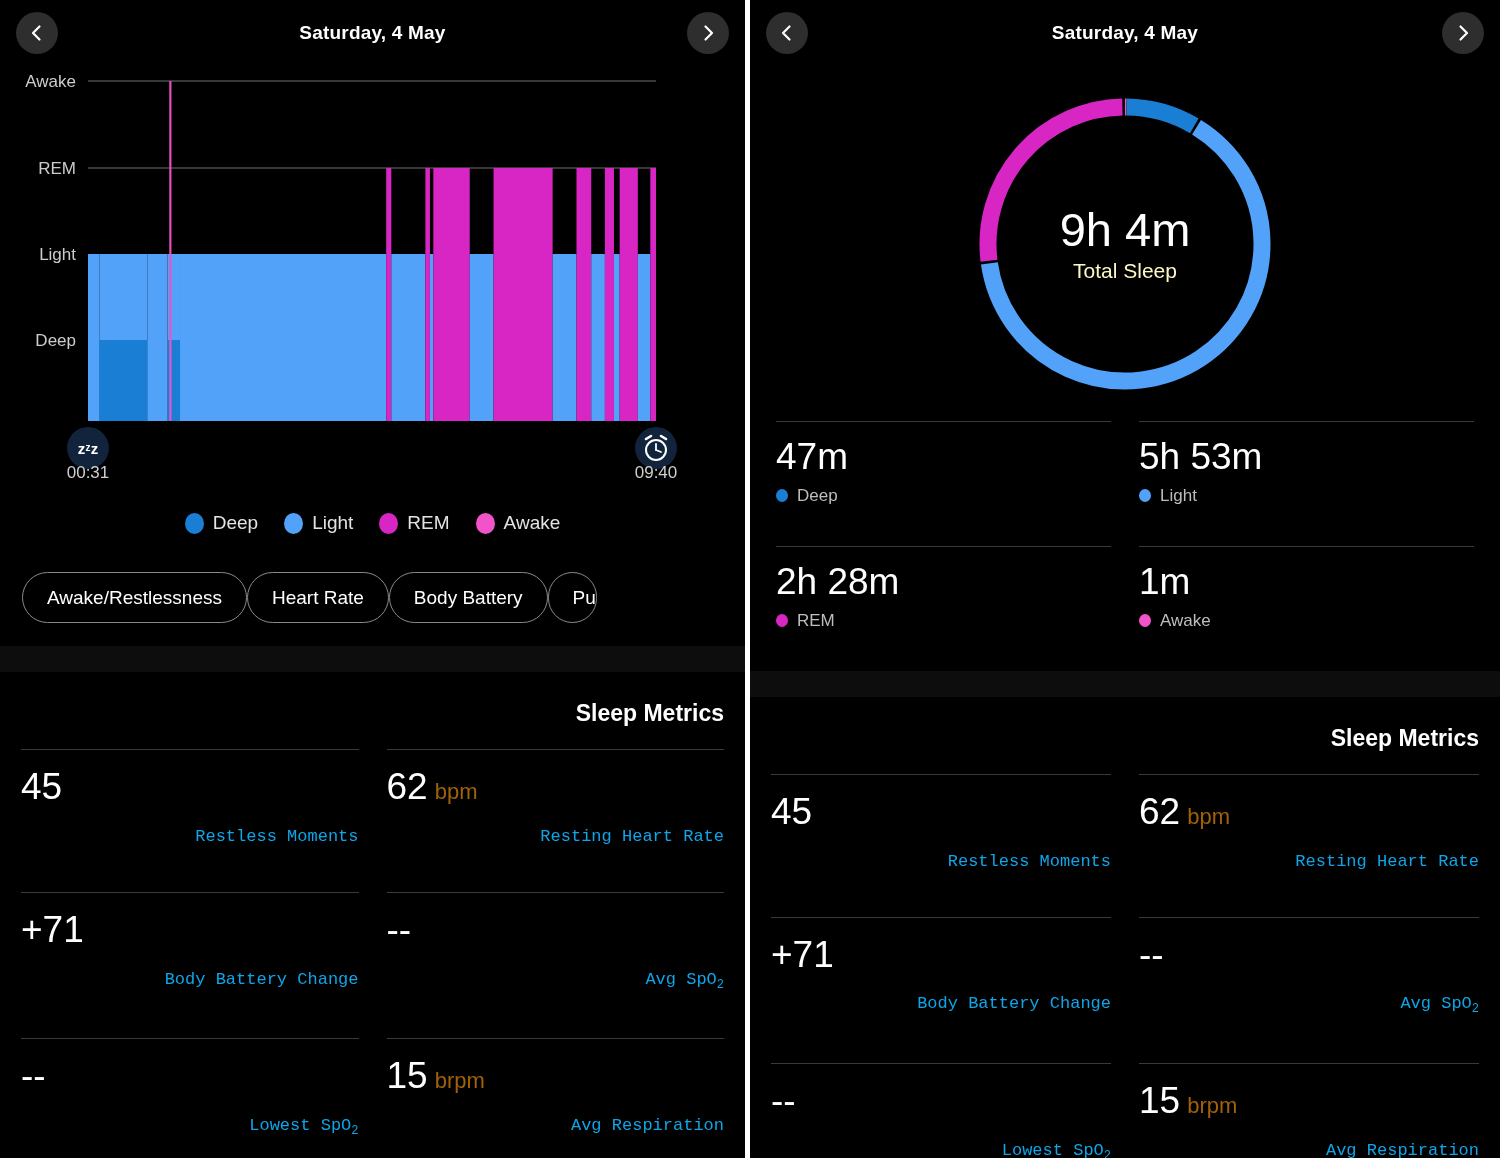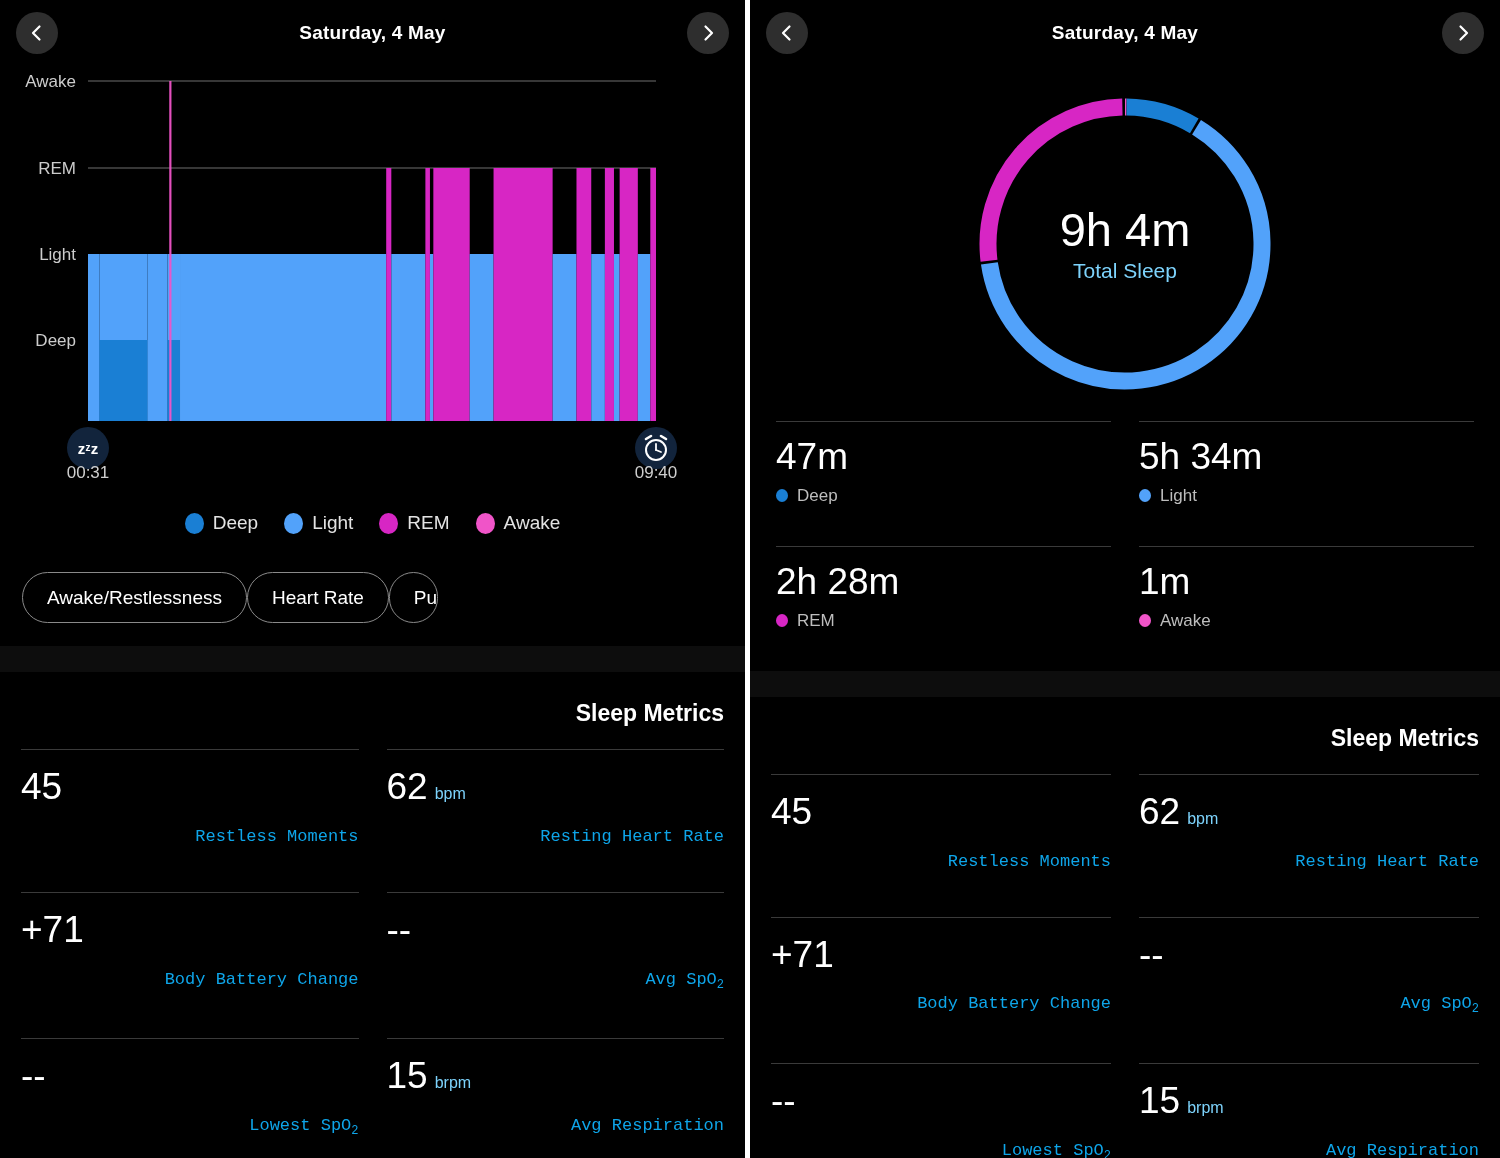--- a/index.html
+++ b/index.html
@@ -76,36 +76,36 @@
   }
   .metrics-grid {
     display: grid; grid-template-columns: 1fr 1fr; column-gap: 28px;
   }
   .metric-cell {
     border-top: 1px solid #3a3a3a;
     padding: 18px 0 46px 0; min-height: 124px;
   }
   .metric-value-row { display: flex; align-items: baseline; gap: 7px; }
   .metric-value { color: #ffffff; font-size: 37px; line-height: 1.05; }
-  .metric-unit  { color: #7dd3fc; font-size: 16px; }
+  .metric-unit  { color: #a16207; font-size: 22px; }
   .metric-label { color: #0ea5e9; font-size: 17px; margin-top: 20px; font-family: Liberation Mono, monospace; }
   .metric-label sub { font-size: 12px; }
 
   
   .donut-wrap {
     width: 750px; height: 355px;
     display: flex; align-items: center; justify-content: center;
     position: relative;
   }
   .donut-center {
     position: absolute; left: 0; right: 0; top: 50%;
     transform: translateY(-50%); text-align: center; pointer-events: none;
   }
   .donut-total { color: #ffffff; font-size: 47px; line-height: 1.1; }
-  .donut-sub   { color: #7dd3fc; font-size: 21px; margin-top: 4px; }
+  .donut-sub   { color: #fef9c3; font-size: 21px; margin-top: 4px; }
 
   
   .stage-section { padding: 0 26px; }
   .stage-grid { display: grid; grid-template-columns: 1fr 1fr; column-gap: 28px; }
   .stage-cell { border-top: 1px solid #3a3a3a; padding: 16px 0 40px 0; }
   .stage-value { color: #ffffff; font-size: 37px; line-height: 1.05; }
   .stage-legend { display: flex; align-items: center; gap: 9px; margin-top: 9px; }
   .stage-dot { width: 12px; height: 13px; border-radius: 50%; display: block; }
   .stage-name { color: #bdbdbd; font-size: 17px; }
 </style>
@@ -193,20 +193,21 @@
       </div>
       <div class="legend-item">
         <span class="legend-dot" style="background:#f054c8"></span>
         <span class="legend-text">Awake</span>
       </div>
     </div>
 
     <div class="pills">
       <button class="pill">Awake/Restlessness</button>
       <button class="pill">Heart Rate</button>
+      <button class="pill">Body Battery</button>
       <button class="pill clipped">Pu</button>
     </div>
 
     <div class="strip-dark"></div>
     <div class="strip"></div>
 
     <div class="metrics-section">
       <div class="metrics-title">Sleep Metrics</div>
       <div class="metrics-grid">
 
@@ -294,21 +295,21 @@
 
         <div class="stage-cell">
           <div class="stage-value">47m</div>
           <div class="stage-legend">
             <span class="stage-dot" style="background:#1a7fd4"></span>
             <span class="stage-name">Deep</span>
           </div>
         </div>
 
         <div class="stage-cell">
-          <div class="stage-value">5h 34m</div>
+          <div class="stage-value">5h 53m</div>
           <div class="stage-legend">
             <span class="stage-dot" style="background:#52a2fa"></span>
             <span class="stage-name">Light</span>
           </div>
         </div>
 
         <div class="stage-cell">
           <div class="stage-value">2h 28m</div>
           <div class="stage-legend">
             <span class="stage-dot" style="background:#d726c4"></span>

